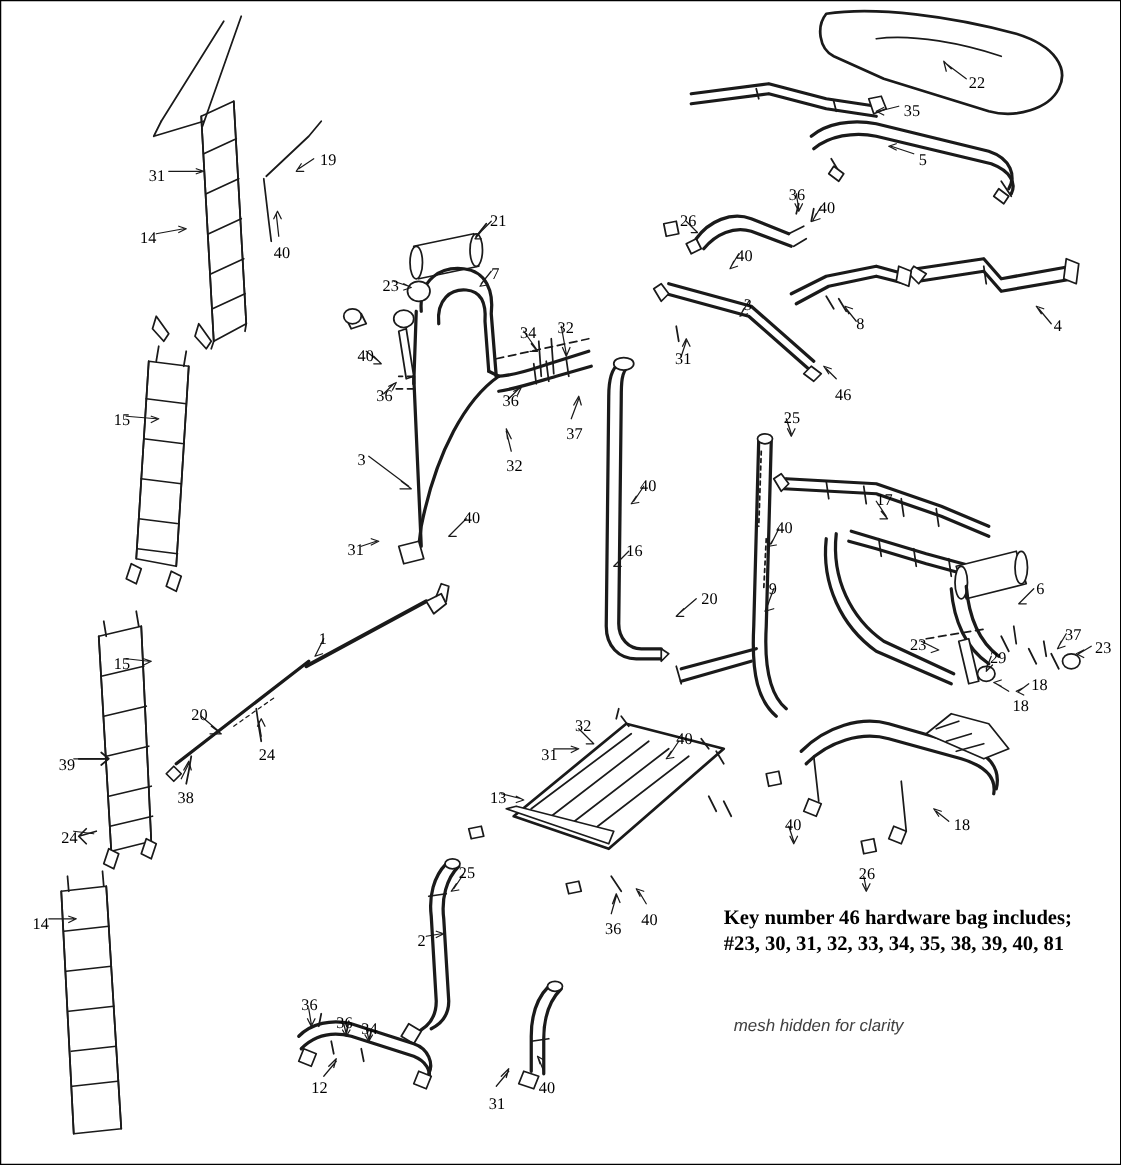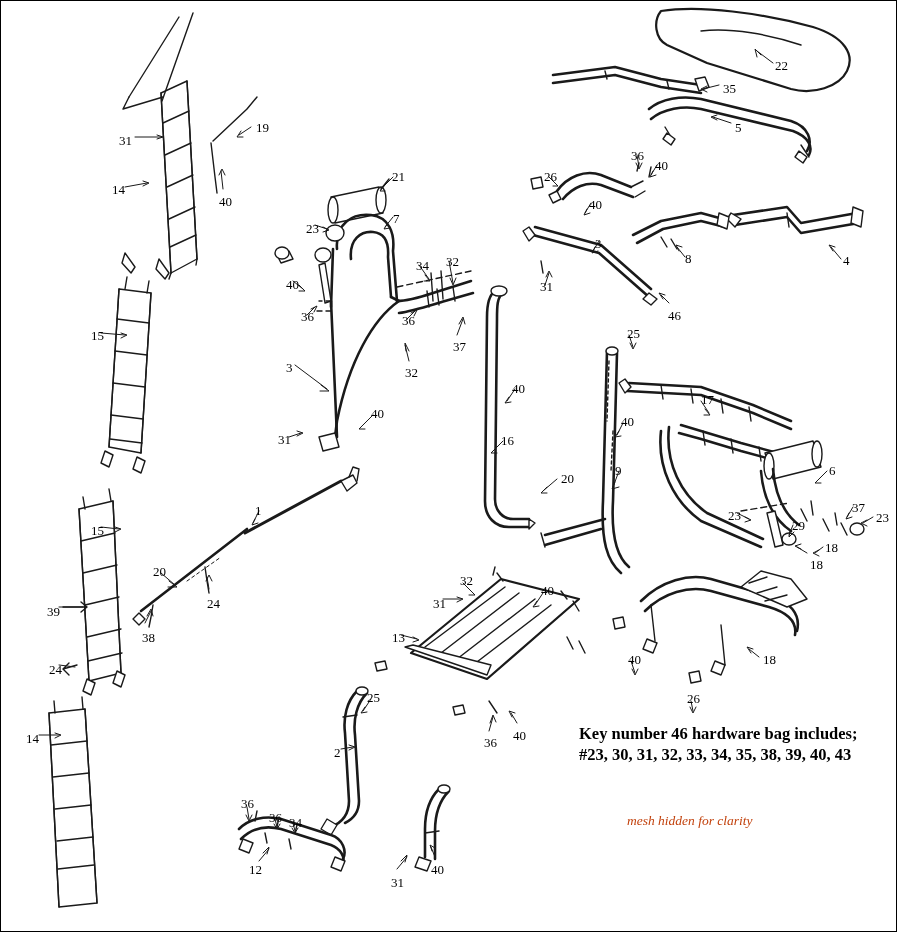--- a/index.html
+++ b/index.html
@@ -36,26 +36,25 @@
     position: absolute;
     font-family: "Liberation Serif", serif;
     font-weight: bold;
     font-size: 16.5px;
     color: #000000;
     line-height: 1.28;
     white-space: pre-line;
   }
   .meshnote {
     position: absolute;
-    font-family: Liberation Serif, serif;
+    font-family: Liberation Sans, sans-serif;
     font-style: italic;
     font-size: 13.5px;
-    color: #c2410c;
+    color: #404040;
     white-space: nowrap;
-    margin-left: 40px;
   }
 </style>
 </head>
 <body>
 
 <div id="page">
 
   <svg id="art" viewBox="0 0 897 932">
     <g fill="none" stroke="#1a1a1a" stroke-width="1.4" stroke-linecap="round" stroke-linejoin="round">
 
@@ -419,17 +418,17 @@
     <span class="callout" style="left:25px;top:731px">14</span>
     <span class="callout" style="left:333px;top:745px">2</span>
     <span class="callout" style="left:240px;top:796px">36</span>
     <span class="callout" style="left:268px;top:810px">36</span>
     <span class="callout" style="left:288px;top:815px">34</span>
     <span class="callout" style="left:430px;top:862px">40</span>
     <span class="callout" style="left:248px;top:862px">12</span>
     <span class="callout" style="left:390px;top:875px">31</span>
   </div>
 
-  <div class="keynote" style="left:578px;top:722px;width:300px">Key number 46 hardware bag includes; #23, 30, 31, 32, 33, 34, 35, 38, 39, 40, 43</div>
+  <div class="keynote" style="left:578px;top:722px;width:300px">Key number 46 hardware bag includes; #23, 30, 31, 32, 33, 34, 35, 38, 39, 40, 81</div>
 
   <div class="meshnote" style="left:586px;top:812px">mesh hidden for clarity</div>
 
 </div>
 
 </body></html>

